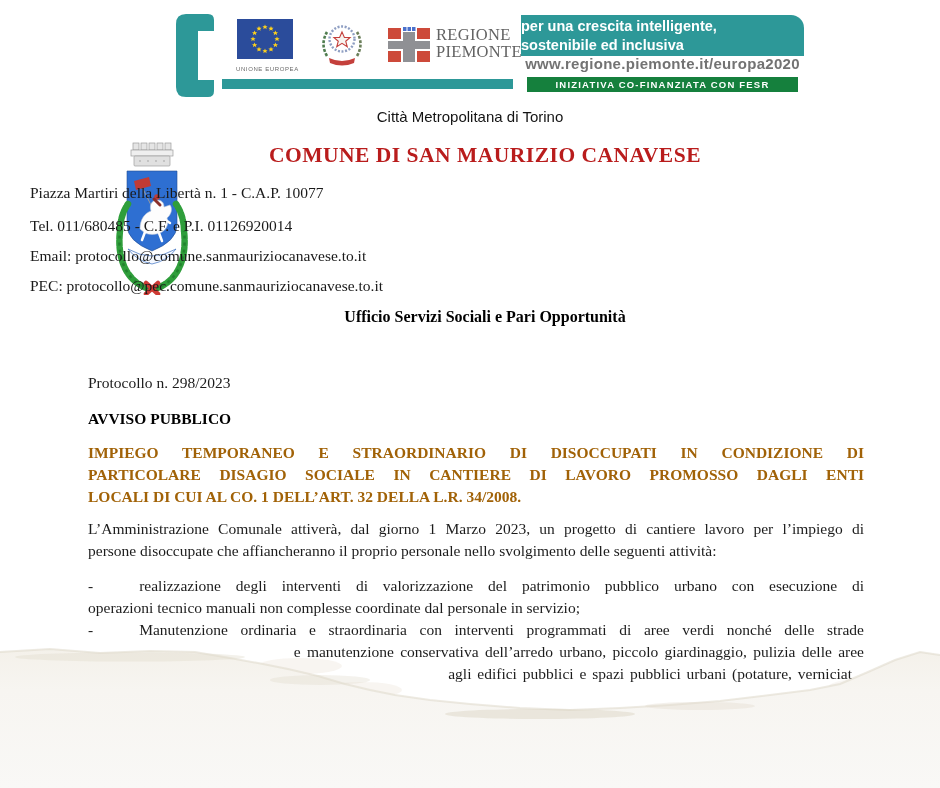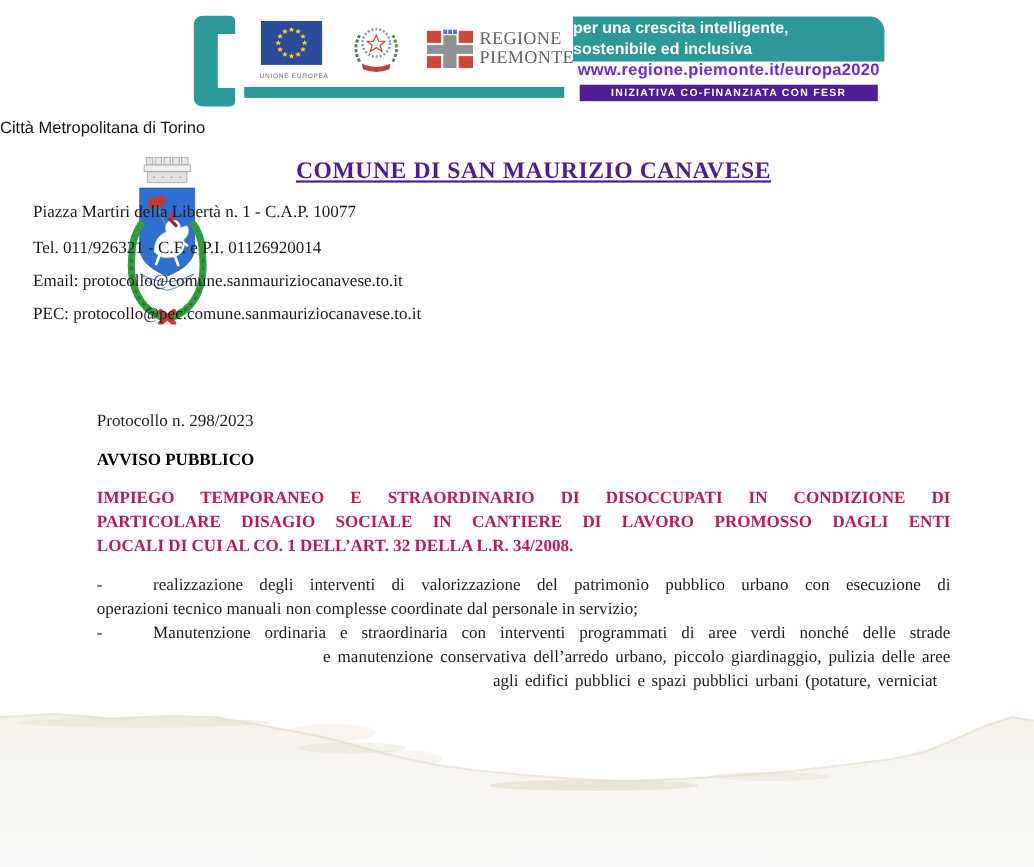--- a/index.html
+++ b/index.html
@@ -18,43 +18,43 @@
   .piemonte { position:absolute; left:388px; top:24px; display:flex; align-items:center; gap:6px; }
   .pie-text { font-family:"Liberation Serif",serif; font-size:16.5px; line-height:17px;
               color:#636363; letter-spacing:.3px; }
   .logos-underline { position:absolute; left:222px; top:79px; width:291px; height:10px; background:#2d9898; }
   .tagline { position:absolute; left:521px; top:15px; width:283px; height:41px; background:#2d9898;
              border-radius:0 13px 0 0; color:#fff; text-align:left;
              font-family:"Liberation Sans",sans-serif; font-size:14.5px; font-weight:600;
              line-height:18.5px; padding-top:2px; }
   .url { position:absolute; left:518px; top:55px; width:289px; text-align:center;
          font-family:"Liberation Sans",sans-serif; font-size:15px; font-weight:700;
-         letter-spacing:.3px; color:#6d28d9; white-space:nowrap; }
-  .initiative { position:absolute; left:527px; top:77px; width:271px; height:15px; background:#4c1d95;
+         letter-spacing:.3px; color:#737373; white-space:nowrap; }
+  .initiative { position:absolute; left:527px; top:77px; width:271px; height:15px; background:#15803d;
                 color:#fff; font-family:"Liberation Sans",sans-serif; font-size:9.5px; font-weight:700;
                 letter-spacing:1.2px; text-align:center; line-height:15px; white-space:nowrap; }
 
   
-  .metro  { position:absolute; left:0; right:0; top:108px; 
+  .metro  { position:absolute; left:0; right:0; top:108px; text-align:center;
             font-family:"Liberation Sans",sans-serif; font-size:15px; color:#141414; }
   .stemma { position:absolute; left:107px; top:137px; }
   .comune { position:absolute; left:30px; right:0; top:143px; text-align:center;
-            font-size:21.5px; font-weight:bold; letter-spacing:.5px; color:#4c1d95;text-decoration:underline; }
+            font-size:21.5px; font-weight:bold; letter-spacing:.5px; color:#b91c1c; }
   .lh-line{ position:absolute; left:30px; right:0; font-size:15.5px; color:#1a1a1a; }
   .addr  { top:184px; }
   .tel   { top:217px; }
   .email { top:247px; }
   .pec   { top:277px; }
   .office{ position:absolute; left:30px; right:0; top:308px; text-align:center;
            font-size:16px; font-weight:bold; color:#000; }
 
   
   .doc { position:absolute; left:88px; top:372px; width:776px; z-index:1;
          font-size:15.5px; line-height:22px; color:#1c1c1c; }
-  .b   { font-weight:bold; color:#be185d; }
+  .b   { font-weight:bold; color:#a16207; }
   .jl  { text-align:justify; text-align-last:justify; }
   .title { text-align:left; font-weight:bold; margin-top:14px; color:#000; }
   .subject { margin-top:12px; }
   .para    { margin-top:10px; }
   .m1 { margin-top:13px; }
   .m2 { }
   .tab { display:inline-block; width:46px; }
   .torn-line    { text-align:right; }
   .t1 { word-spacing:2.5px; }
   .t2 { word-spacing:2px; padding-right:12px; }
@@ -169,34 +169,39 @@
     <path d="M48,152 C72,144 80,120 77,94 C77,84 74,74 69,67" stroke="#2f9e3b" stroke-width="6.5" fill="none" stroke-dasharray="5 2" stroke-linecap="round"></path>
     <path d="M42,152 C18,144 10,120 13,94" stroke="#1e7a2b" stroke-width="2.5" fill="none" stroke-dasharray="3 4" opacity="0.8"></path>
     <path d="M48,152 C72,144 80,120 77,94" stroke="#1e7a2b" stroke-width="2.5" fill="none" stroke-dasharray="3 4" opacity="0.8"></path>
 
     <path d="M39,146 l12,11 M51,146 l-12,11" stroke="#cc3a34" stroke-width="4.5" stroke-linecap="round"></path>
     <circle cx="45" cy="151" r="3" fill="#cc3a34"></circle>
   </svg>
 
   <div class="comune">COMUNE DI SAN MAURIZIO CANAVESE</div>
   <div class="lh-line addr">Piazza Martiri della Libertà n. 1 - C.A.P. 10077</div>
-  <div class="lh-line tel">Tel. 011/926321 - C.F. e P.I. 01126920014</div>
+  <div class="lh-line tel">Tel. 011/680485 - C.F. e P.I. 01126920014</div>
   <div class="lh-line email">Email: protocollo@comune.sanmauriziocanavese.to.it</div>
   <div class="lh-line pec">PEC: protocollo@pec.comune.sanmauriziocanavese.to.it</div>
+  <div class="office">Ufficio Servizi Sociali e Pari Opportunità</div>
 
   <main class="doc">
     <div class="protocol">Protocollo n. 298/2023</div>
     <div class="title">AVVISO PUBBLICO</div>
 
     <div class="subject">
       <div class="jl b">IMPIEGO TEMPORANEO E STRAORDINARIO DI DISOCCUPATI IN CONDIZIONE DI</div>
       <div class="jl b">PARTICOLARE DISAGIO SOCIALE IN CANTIERE DI LAVORO PROMOSSO DAGLI ENTI</div>
       <div class="b">LOCALI DI CUI AL CO. 1 DELL’ART. 32 DELLA L.R. 34/2008.</div>
     </div>
 
+    <div class="para">
+      <div class="jl">L’Amministrazione Comunale attiverà, dal giorno 1 Marzo 2023, un progetto di cantiere lavoro per l’impiego di</div>
+      <div>persone disoccupate che affiancheranno il proprio personale nello svolgimento delle seguenti attività:</div>
+    </div>
 
     <div class="bullet m1">
       <div class="jl">
         <span class="mk">-</span><span class="tab"></span><span>realizzazione degli interventi di valorizzazione del patrimonio pubblico urbano con esecuzione di</span>
       </div>
       <div>operazioni tecnico manuali non complesse coordinate dal personale in servizio;</div>
     </div>
 
     <div class="bullet m2">
       <div class="jl">

